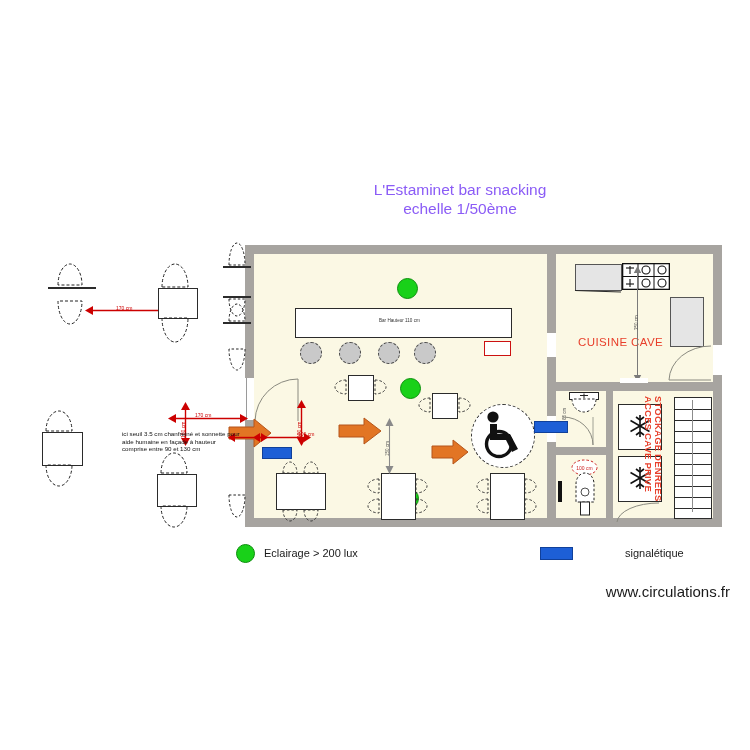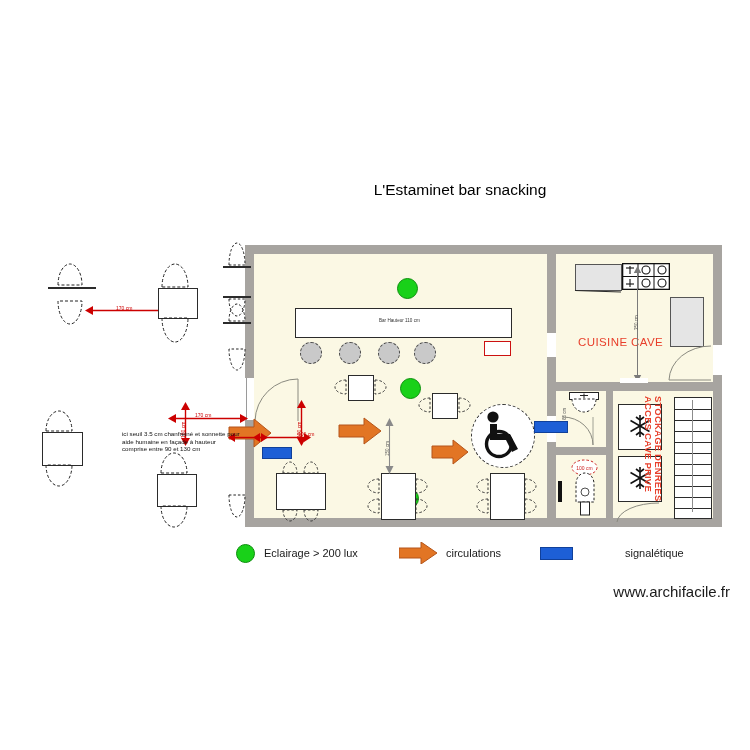--- a/index.html
+++ b/index.html
@@ -6,21 +6,21 @@
   body{
     width:750px;height:750px;position:relative;overflow:hidden;
     font-family:"Liberation Sans",sans-serif;
     color:#1a1a1a;
   }
   #stage{position:absolute;left:0;top:0;width:750px;height:750px;}
 
   
   .title{
     position:absolute;left:250px;top:180px;width:420px;
-    text-align:center;font-size:15.5px;line-height:19px;color:#000000;
+    text-align:center;font-size:15.5px;line-height:19px;color:#8b5cf6;
   }
   .title div{white-space:nowrap;}
 
   
   .url{
     position:absolute;left:540px;top:583px;width:190px;text-align:right;
     font-size:15px;color:#1a1a1a;
   }
 
   
@@ -142,20 +142,21 @@
   .opening{position:absolute;background:#ffffff;}
   .opening-line{position:absolute;background:#9a9a9a;}
 </style>
 </head>
 <body>
 
 <div id="stage">
 
   <div class="title">
     <div>L'Estaminet bar snacking</div>
+    <div>echelle 1/50ème</div>
   </div>
 
   <div class="plan">
 
     <div class="wall" style="left:245px;top:245px;width:477px;height:9px;"></div>
 
     <div class="wall" style="left:245px;top:518px;width:477px;height:9px;"></div>
 
     <div class="wall" style="left:245px;top:245px;width:9px;height:282px;"></div>
 
@@ -592,30 +593,22 @@
     <div class="note">ici seuil 3.5 cm chanfreiné et sonnette pour aide humaine en façade à hauteur comprise entre 90 et 130 cm</div>
 
   </div>
 
   <div class="legend">
     <div class="lg-item" style="left:0px;top:0px;">
       <span class="lg-dot"></span>
       <span class="lg-txt">Eclairage &gt; 200 lux</span>
     </div>
 
-    <div class="lg-item" style="left:163px;top:0px;">
-      <span class="arrow">
-        <svg viewBox="0 0 38 22">
-            <polygon points="0,6 22,6 22,0 38,11 22,22 22,16 0,16" fill="#e27524" stroke="#b4551a" stroke-width="1"></polygon>
-          </svg>
-      </span>
-      <span class="lg-txt">circulations</span>
-    </div>
 
     <div class="lg-item" style="left:304px;top:0px;gap:43px;">
       <span class="lg-bar"></span>
       <span class="lg-txt">signalétique</span>
     </div>
   </div>
 
-  <div class="url">www.archifacile.fr</div>
+  <div class="url">www.circulations.fr</div>
 
 </div>
 
 </body></html>

